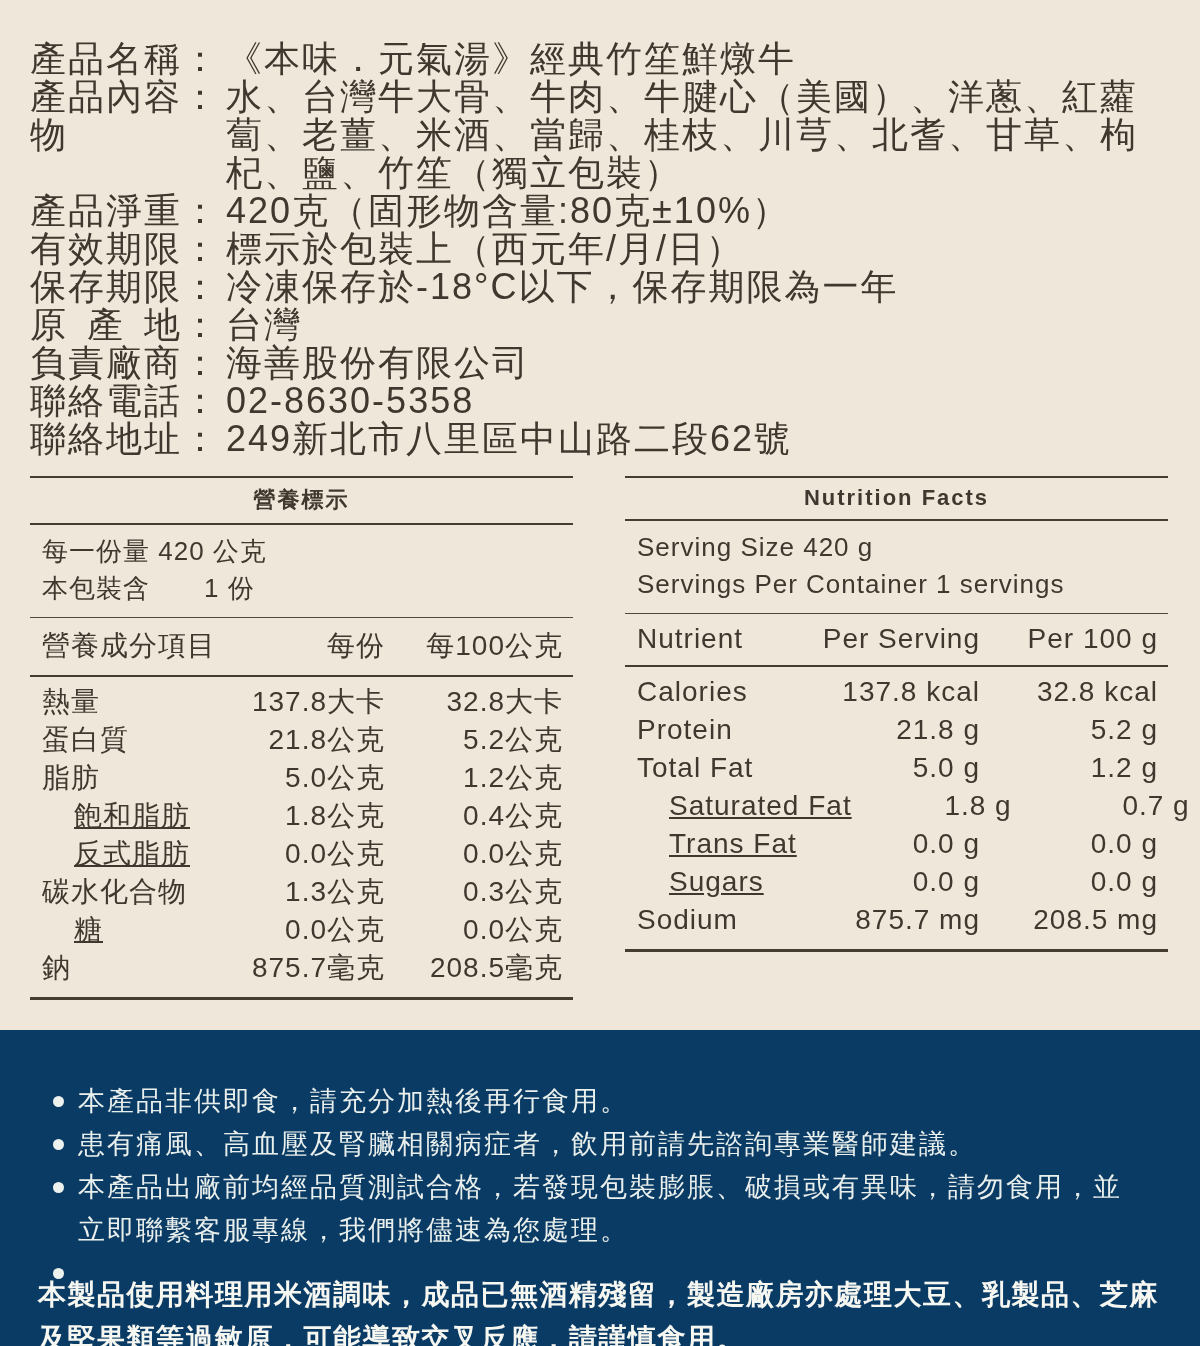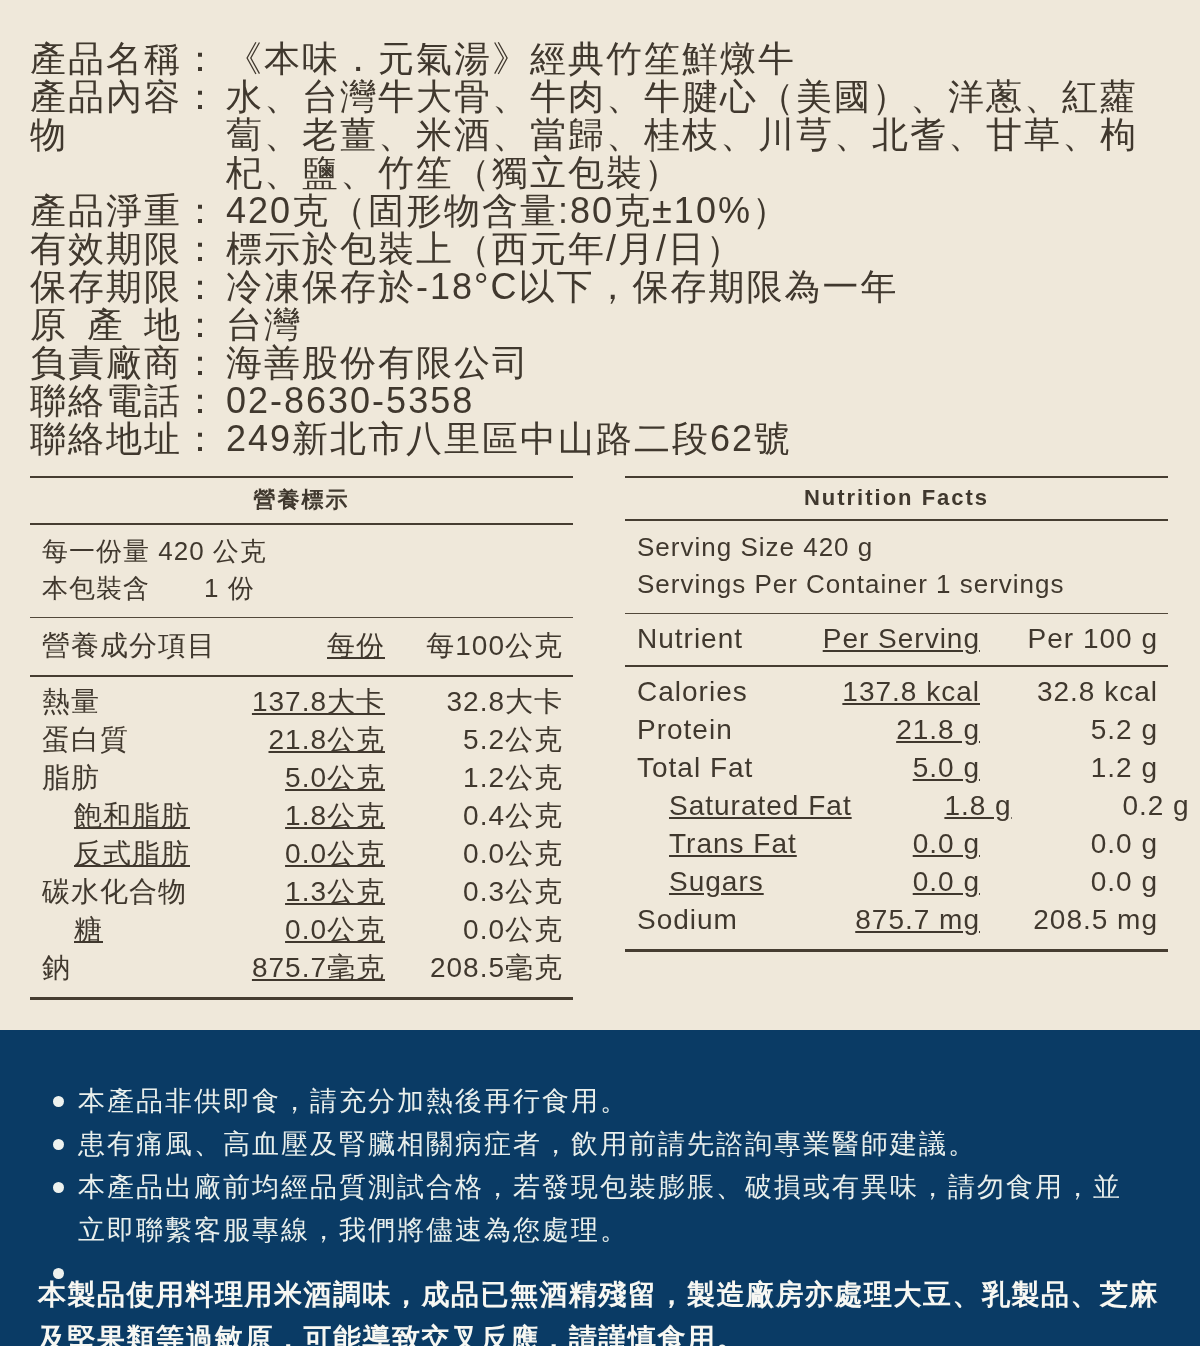--- a/index.html
+++ b/index.html
@@ -36,21 +36,21 @@
   }
   .nt-serving{padding:8px 0 10px 12px;font-size:26px;line-height:37px;letter-spacing:1px;}
   .nt-headrow,.nt-row{
     display:flex;align-items:baseline;
     font-size:28px;letter-spacing:1px;
   }
   .nt-headrow{padding:9px 0 10px;}
   .nt-rowswrap{padding:6px 0 10px;}
   .nt-row{line-height:38px;}
   .c1{flex:1;padding-left:12px;white-space:nowrap;}
-  .c2{flex:0 0 160px;text-align:right;white-space:nowrap;text-decoration:underline;}
+  .c2{flex:0 0 160px;text-align:right;white-space:nowrap;}
   .c3{flex:0 0 178px;text-align:right;white-space:nowrap;padding-right:10px;}
   .nt-row.indent .c1{padding-left:44px;text-decoration:underline;}
   
   .notice-section{
     flex:1;margin-top:30px;
     background:#0a3b65;color:#e9efec;
     padding:38px 38px 30px 38px;
     box-sizing:border-box;
   }
   .notice-list{list-style:none;margin:12px;padding:0;}
@@ -229,21 +229,21 @@
 
         <div class="nt-row">
           <span class="c1">Total Fat</span>
           <span class="c2">5.0 g</span>
           <span class="c3">1.2 g</span>
         </div>
 
         <div class="nt-row indent">
           <span class="c1">Saturated Fat</span>
           <span class="c2">1.8 g</span>
-          <span class="c3">0.2 g</span>
+          <span class="c3">0.7 g</span>
         </div>
 
         <div class="nt-row indent">
           <span class="c1">Trans Fat</span>
           <span class="c2">0.0 g</span>
           <span class="c3">0.0 g</span>
         </div>
 
 
         <div class="nt-row indent">

